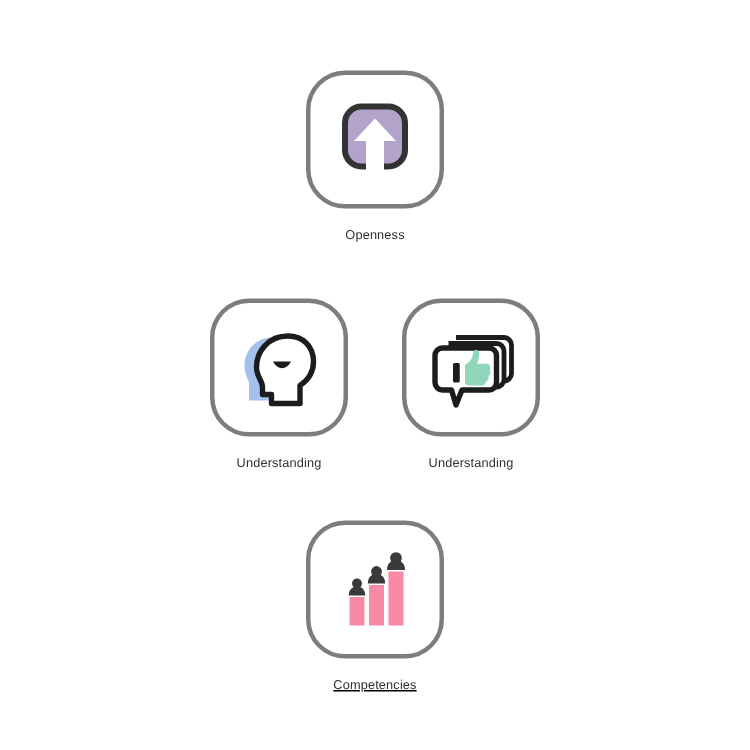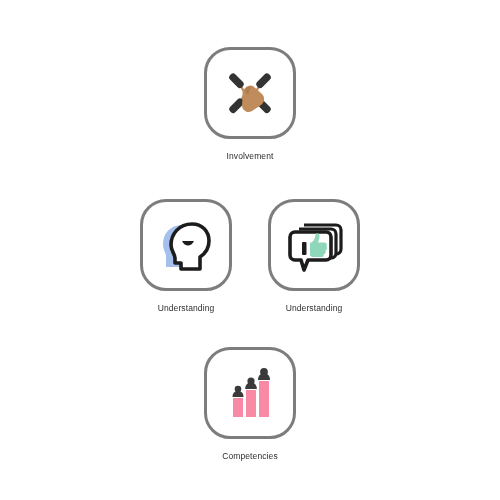--- a/index.html
+++ b/index.html
@@ -21,21 +21,21 @@
   .row {
     position: absolute;
     left: 0;
     width: 500px;
     display: flex;
     justify-content: center;
     gap: 29px;
   }
   #row-1 { top: 47px; }
   #row-2 { top: 199px; gap: 36px; }
-  #row-3 { top: 347px; }
+  #row-3 { top: 347px; text-decoration: underline; }
 
   .card {
     width: 92px;
     display: flex;
     flex-direction: column;
     align-items: center;
   }
   .tile {
     width: 92px;
     height: 92px;
@@ -58,44 +58,32 @@
     white-space: nowrap;
   }
 </style>
 </head>
 <body>
 
 <div id="board">
 
   <div class="row" id="row-1">
 
+
+
+
     <div class="card">
       <div class="tile">
         <svg width="64" height="64" viewBox="0 0 64 64">
-          <g fill="none" stroke="#c08c5c" stroke-width="2.4" stroke-linecap="round">
-            <path d="M20 22 C24 26 26 30 26 33"></path>
-            <path d="M44 22 C40 26 38 30 38 33"></path>
-            <path d="M20 43 C24 39 26 35 26 32"></path>
-            <path d="M44 43 C40 39 38 35 38 32"></path>
-          </g>
-          <g fill="#333333">
-            <rect x="10" y="16" width="17" height="7.5" rx="3.4" transform="rotate(45 18.5 19.7)"></rect>
-            <rect x="37" y="16" width="17" height="7.5" rx="3.4" transform="rotate(-45 45.5 19.7)"></rect>
-            <rect x="10" y="41" width="17" height="7.5" rx="3.4" transform="rotate(-45 18.5 44.7)"></rect>
-            <rect x="37" y="41" width="17" height="7.5" rx="3.4" transform="rotate(45 45.5 44.7)"></rect>
-          </g>
-          <path d="M25 33 C25 27 30 23 35 25 L44 33 C47 36 47 41 43 44 L34 50 C29 53 24 49 24 44 Z" fill="#c08c5c"></path>
-          <path d="M27 31 C27 27 30 25 33 26 L30 34 Z" fill="#b07f50"></path>
+          <rect x="12" y="10" width="40" height="40" rx="11" fill="#b3a2c9" stroke="#333333" stroke-width="4"></rect>
+          <path d="M32 18 L46 33 L38 33 L38 56 L26 56 L26 33 L18 33 Z" fill="#ffffff"></path>
         </svg>
       </div>
-      <div class="card-label">Involvement</div>
+      <div class="card-label">Openness</div>
     </div>
-
-
-
   </div>
 
   <div class="row" id="row-2">
 
     <div class="card">
       <div class="tile">
         <svg width="64" height="64" viewBox="0 0 64 64">
           <path d="M28 12 C16 12 9 21 9 31 C9 37 12 40 12 43 L12 54 L30 54 L30 12 Z" fill="#a6c0ee"></path>
           <path d="M38 11 C25 11 17 21 17 32 C17 38 21 41 21 45 L21 50 L27 50 L27 56 L46 56 L46 44 C52 40 55 35 55 28 C55 18 48 11 38 11 Z" fill="#ffffff" stroke="#1c1c1c" stroke-width="3.6" stroke-linejoin="round"></path>
           <path d="M28 28 C31 34 37 34 40 28" fill="#1c1c1c"></path>

